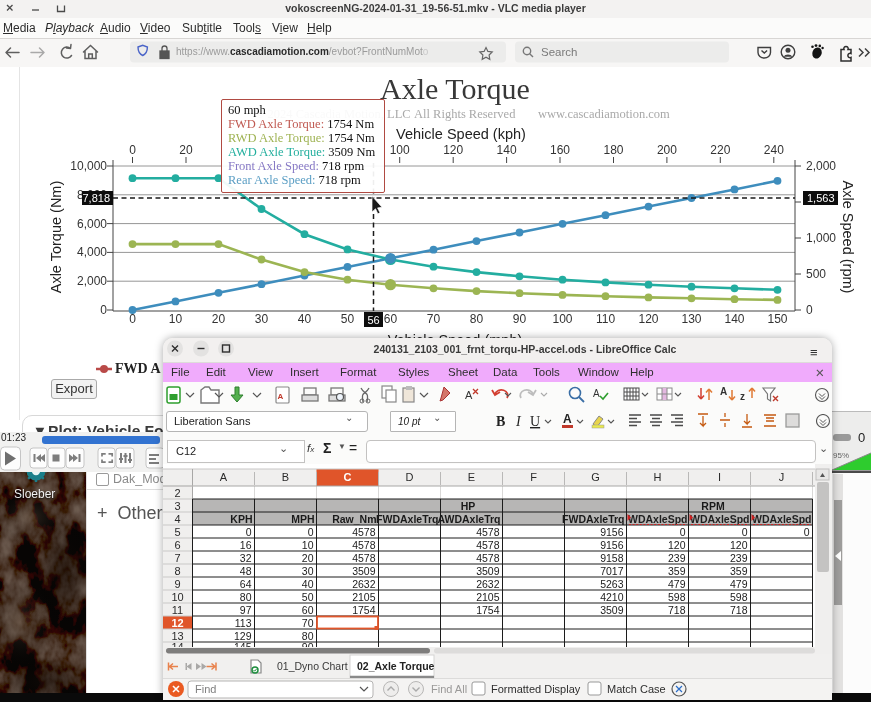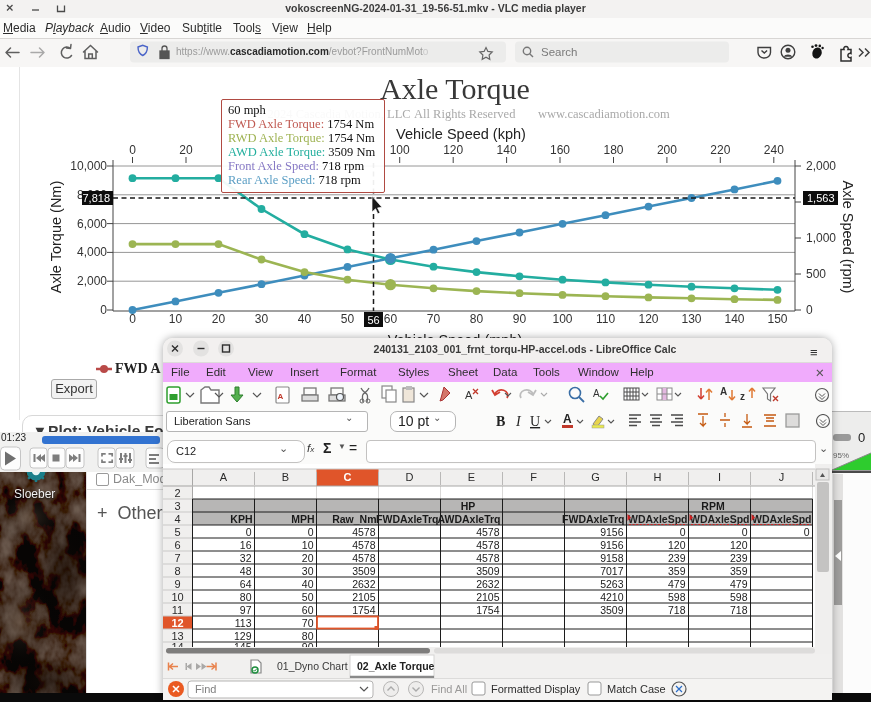--- a/index.html
+++ b/index.html
@@ -459,21 +459,21 @@
       <g transform="translate(652,6)" stroke="#555" fill="none" stroke-width="1.1">
         <circle cx="7" cy="7" r="6.5"></circle>
           <path d="M4,5.5 l3,3 3,-3 M4,8.5 l3,3 3,-3" stroke-width="1"></path>
       </g>
     </svg>
   </div>
 
   <div class="abs" id="tb2" style="left:0;top:70px;width:669px;height:26px;background:#fbfbfa;">
     <div class="abs" style="left:3px;top:3px;width:193px;height:19px;background:#fff;border:1px solid #b5b5b5;border-radius:3px;font-size:11px;color:#222;line-height:19px;padding-left:7px;">Liberation Sans</div>
     <span class="abs" style="left:182px;top:4px;font-size:10px;color:#555;">⌄</span>
-    <div class="abs" style="left:227px;top:3px;width:57px;height:19px;background:#fff;border:1px solid #b5b5b5;border-radius:7px;font-size:14px;color:#222;line-height:19px;padding-left:7px;">10 pt</div>
+    <div class="abs" style="left:227px;top:3px;width:57px;height:19px;background:#fff;border:1px solid #b5b5b5;border-radius:1px;font-size:10px;color:#222;line-height:19px;padding-left:7px;font-style:italic;">10 pt</div>
     <span class="abs" style="left:270px;top:4px;font-size:10px;color:#555;">⌄</span>
     <svg class="abs" style="left:290px;top:0;" width="379" height="26" viewBox="0 0 379 26">
       <text x="43" y="18" font-size="14" font-weight="bold" fill="#222" font-family="Liberation Serif">B</text>
       <text x="63" y="18" font-size="14" font-style="italic" fill="#222" font-family="Liberation Serif">I</text>
       <text x="77" y="18" font-size="14" text-decoration="underline" fill="#222" font-family="Liberation Serif">U</text>
       <path d="M92,12 l3,3 3,-3" fill="none" stroke="#555" stroke-width="1.1"></path>
       <text x="110" y="15" font-size="12" font-weight="bold" fill="#222" font-family="Liberation Sans">A</text>
       <rect x="109" y="17" width="11" height="3" fill="#c0392b"></rect>
       <path d="M124,12 l3,3 3,-3" fill="none" stroke="#555" stroke-width="1.1"></path>
       <path d="M140,16 l6,-8 4,3 -6,8 z" fill="#e8d44d" stroke="#888" stroke-width="1"></path>
@@ -492,21 +492,21 @@
         <rect x="324" y="6" width="13" height="13" fill="#dddcdb" stroke="#9a9a9a"></rect>
       </g>
     </svg>
     <svg class="abs" style="left:653px;top:6px;" width="15" height="15" viewBox="0 0 15 15">
       <circle cx="7" cy="7" r="6.5" stroke="#555" fill="none" stroke-width="1.1"></circle>
         <path d="M4,5.5 l3,3 3,-3 M4,8.5 l3,3 3,-3" stroke="#555" fill="none" stroke-width="1"></path>
     </svg>
   </div>
 
   <div class="abs" style="left:0;top:96px;width:669px;height:30px;background:#fbfbfa;">
-    <div class="abs" style="left:4px;top:6px;width:128px;height:21px;background:#fff;border:1px solid #c3c2c1;border-radius:8px;font-size:11px;color:#222;line-height:21px;padding-left:8px;">C12</div>
+    <div class="abs" style="left:4px;top:6px;width:128px;height:21px;background:#fff;border:1px solid #c3c2c1;border-radius:0;font-size:11px;color:#222;line-height:21px;padding-left:8px;">C12</div>
     <span class="abs" style="left:116px;top:8px;font-size:11px;color:#555;">⌄</span>
     <span class="abs" style="left:144px;top:8px;font-size:11.5px;color:#333;font-style:italic;">f<span style="font-size:8px;">x</span></span>
     <span class="abs" style="left:160px;top:6px;font-size:14px;color:#222;font-weight:bold;">Σ</span>
     <span class="abs" style="left:175px;top:8px;font-size:8px;color:#555;">▼</span>
     <span class="abs" style="left:186px;top:6px;font-size:14px;color:#222;">=</span>
     <div class="abs" style="left:203px;top:6px;width:448px;height:21px;background:#fff;border:1px solid #c3c2c1;border-radius:4px;"></div>
     <span class="abs" style="left:656px;top:8px;font-size:11px;color:#555;">⌄</span>
   </div>
 
 <svg class="abs" style="left:0;top:126px;" width="669" height="190" viewBox="0 0 669 190">

